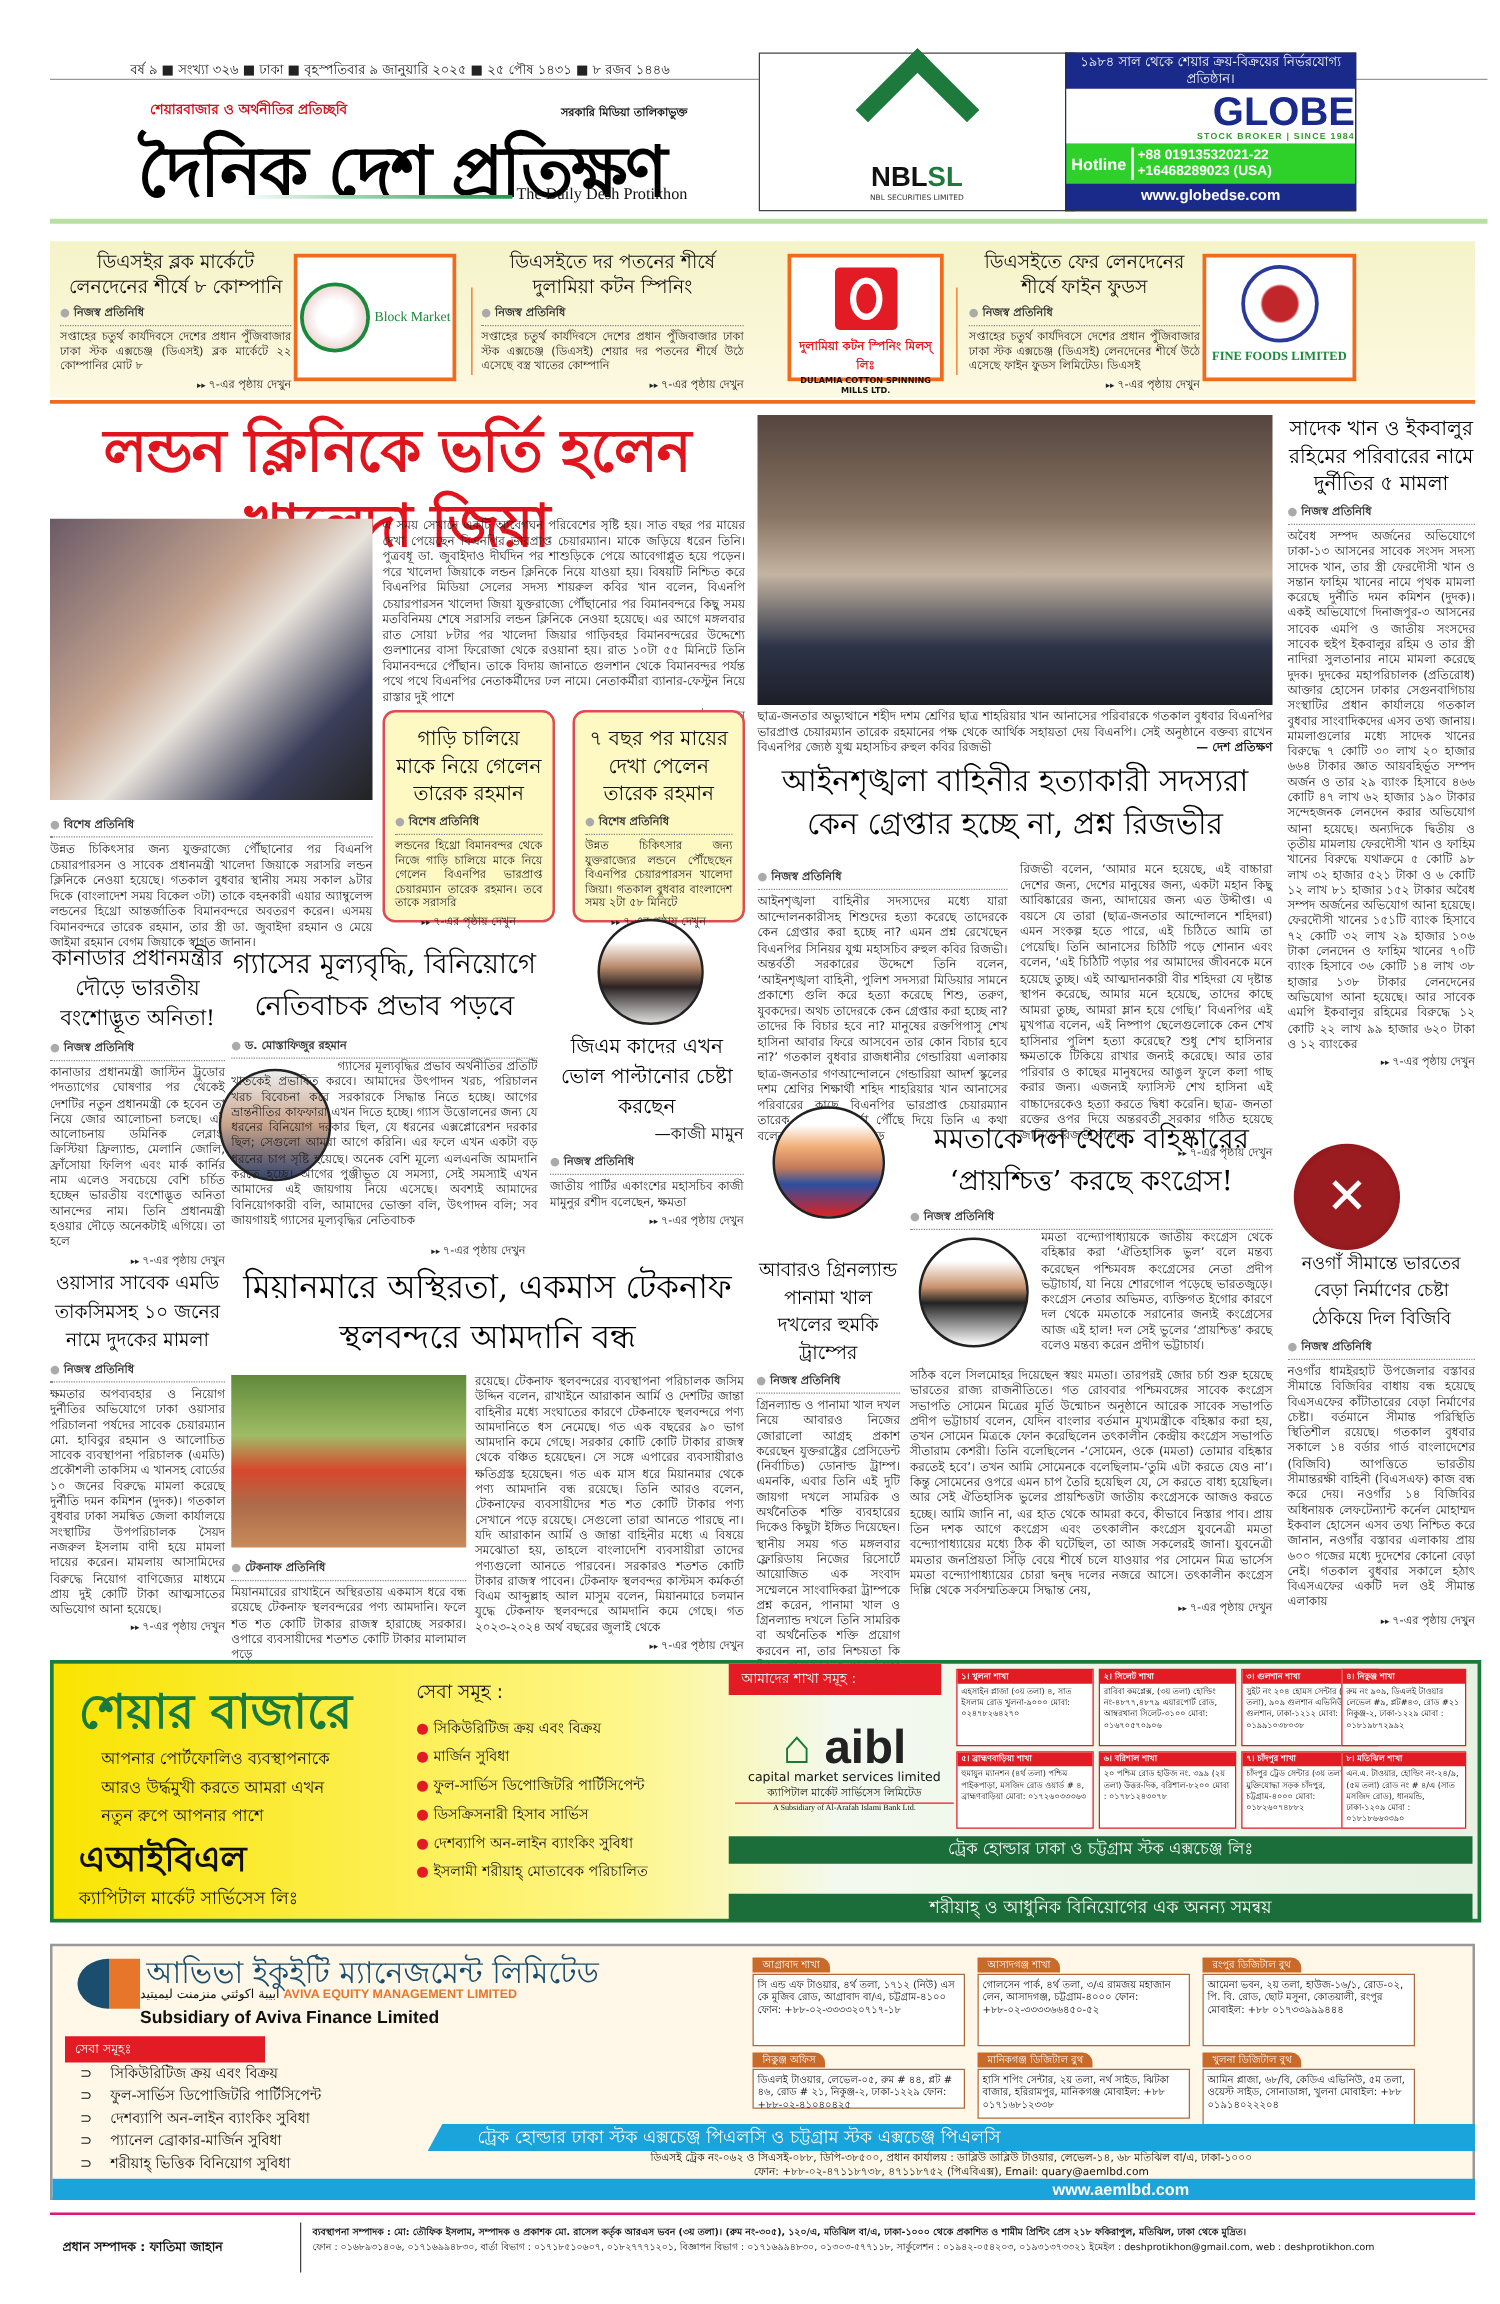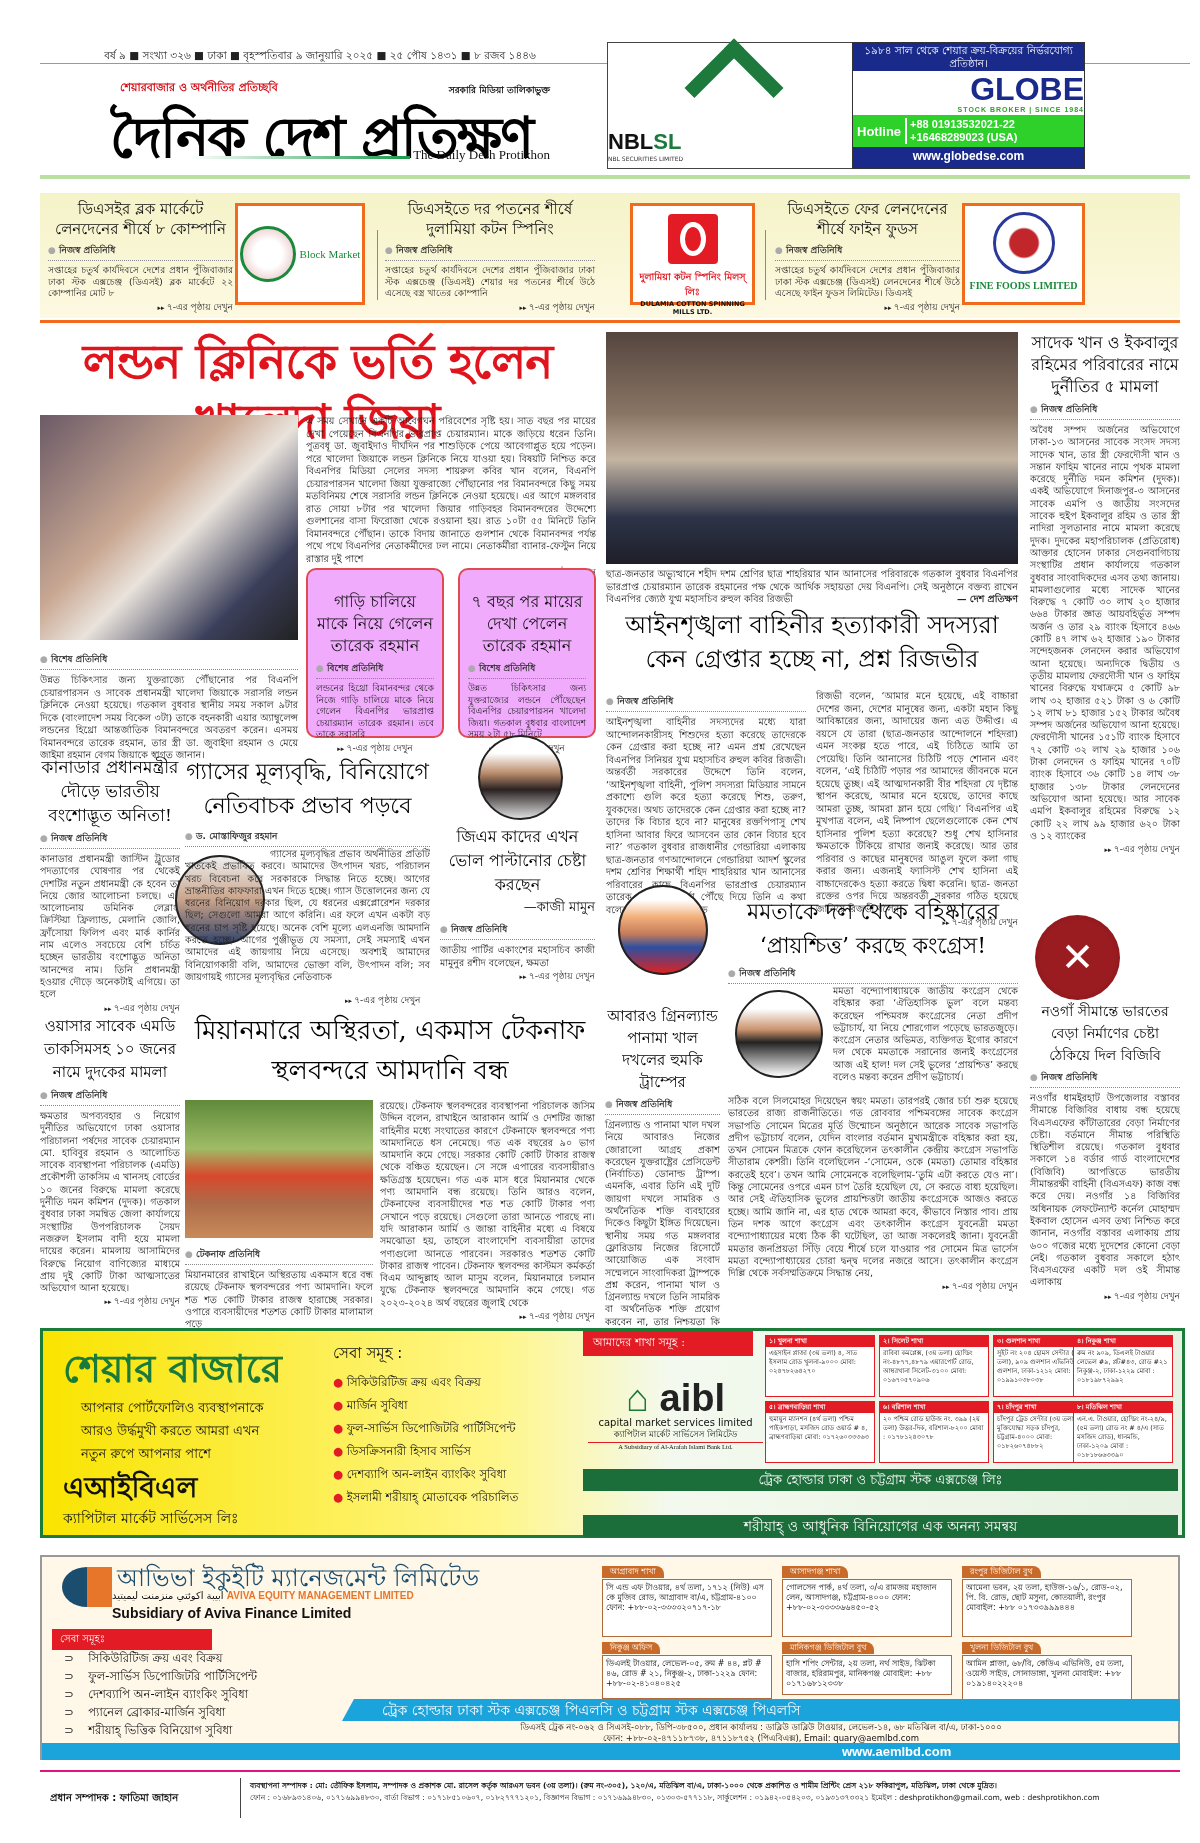--- a/index.html
+++ b/index.html
@@ -7,21 +7,21 @@
 .abs{position:absolute}
 .dateline{left:40px;top:48px;width:560px;font-size:10.5px;color:#222;text-align:center}
 .hr1{left:40px;top:63px;width:1150px;height:1px;background:#999}
 .masthead{left:110px;top:75px;width:440px;height:90px}
 .tagline{position:absolute;left:10px;top:4px;font-size:11px;color:#d5131c;font-weight:bold}
 .tagline2{position:absolute;right:0;top:8px;font-size:9px;color:#111;font-weight:bold}
 .mast-title{position:absolute;left:0;top:20px;font-family:"DejaVu Serif",serif;font-size:56px;font-weight:bold;letter-spacing:-2px;color:#000}
 .mast-sub{position:absolute;right:0;bottom:2px;font-family:"Liberation Serif",serif;font-size:13px}
 .mast-bar{position:absolute;left:80px;bottom:6px;width:220px;height:3px;background:linear-gradient(90deg,#fff,#1a9a4a)}
 .greenbar{left:40px;top:175px;width:1150px;height:4px;background:#b8e0a0}
-.nblsl{left:607px;top:42px;width:253px;height:127px;border:1px solid #444;background:#fff;text-align:left}
+.nblsl{left:607px;top:42px;width:253px;height:127px;border:1px solid #444;background:#fff;text-align:center}
 .nblsl .logo{width:100px;height:70px;margin:10px auto 0;position:relative}
 .nblsl .chev{position:absolute;left:15px;width:70px;height:70px;border-left:14px solid #1d7a3c;border-top:14px solid #1d7a3c;transform:rotate(45deg)}
 .nblsl .name{font-size:22px;font-weight:bold;color:#111;margin-top:6px;font-family:"Liberation Sans",sans-serif}
 .nblsl .name span{color:#1d7a3c}
 .nblsl .sub{font-size:6px;color:#333}
 .globe{left:852px;top:42px;width:233px;height:127px;border:1px solid #333;background:#1a2a8a}
 .globe .top{color:#fff;font-size:10.5px;text-align:center;padding:1px 2px;line-height:13px}
 .globe .mid{background:#fff;height:44px;text-align:right;color:#1a2a8a;font-family:"Liberation Sans",sans-serif;font-size:32px;font-weight:bold;line-height:36px}
 .globe .mid small{display:block;font-size:7px;color:#2e9e2a;line-height:6px;letter-spacing:1px}
 .globe .hot{background:#2ed02a;color:#fff;font-family:"Liberation Sans",sans-serif;font-size:13px;font-weight:bold;height:32px;display:flex;align-items:center;padding-left:4px}
@@ -33,21 +33,21 @@
 .dots{border-bottom:1px dotted #888;margin-bottom:4px}
 .body-text{font-size:9.5px;line-height:12.5px;text-align:justify;color:#222}
 .cont{font-size:9px;color:#222;white-space:nowrap}
 .cont:before{content:"▸▸ ";font-size:7px}
 .logobox{top:203px;height:102px;border:3px solid #f26a1b;background:#fff;text-align:center}
 .orange-rule{left:40px;top:320px;width:1140px;height:3px;background:#f26a1b}
 .lead-head{left:40px;top:332px;width:555px;font-size:47px;color:#e0141c;font-weight:bold;text-align:center;letter-spacing:-1px;line-height:60px;font-family:"DejaVu Serif",serif}
 .photo{background:linear-gradient(135deg,#6b5a66,#c9a893 40%,#e9e3dc 55%,#3b3f5a 80%,#222)}
 .photo2{background:linear-gradient(180deg,#54453f,#8a7564 35%,#c4b4a2 55%,#2d3448 80%,#1e1e28)}
 .photo3{background:linear-gradient(180deg,#5f8a3a,#9fbc66 35%,#d8482c 55%,#ad6b49 75%,#c98b5a)}
-.sidebox{background:#f0abfc;border:2px solid #e04a52;border-radius:10px;padding:21px 8px}
+.sidebox{background:#fef9c3;border:2px solid #e04a52;border-radius:10px;padding:10px 8px}
 .sidebox h4{font-size:16px;font-weight:normal;text-align:center;line-height:22px}
 .hd{font-weight:bold;color:#000;text-align:center;font-family:"DejaVu Serif",serif}
 .circ{border-radius:50%;border:2px solid #222;overflow:hidden}
 .ad1{left:40px;top:1328px;width:1145px;height:210px;border:3px solid #1b7c3a;background:linear-gradient(90deg,#f9e400,#fff68a 40%,#f3f9ee 55%,#e7f2e2)}
 .ad2{left:40px;top:1555px;width:1140px;height:205px;border:2px solid #999;background:#fff7e8}
 .redtag{background:#e21b24;color:#fff;font-size:10px;padding:2px 8px;display:inline-block}
 .branch{position:absolute;width:110px;height:62px;border:1px solid #e21b24;background:#fff;font-size:6.5px;line-height:9px;padding:0 3px}
 .branch .t{background:#e21b24;color:#fff;margin:0 -3px 2px;padding:1px 3px;font-weight:bold}
 .abranch{position:absolute;width:170px;height:58px;border:1px solid #b06a3a;background:#fff;font-size:8px;line-height:10px;padding:3px}
 .abranch .t{position:absolute;top:-14px;left:-1px;background:#c86a2a;color:#fff;padding:1px 8px;font-size:8px;border-radius:0 8px 0 0}
@@ -337,21 +337,21 @@
       <div>সি এন্ড এফ টাওয়ার, ৪র্থ তলা, ১৭১২ (নিউ) এস কে মুজিব রোড, আগ্রাবাদ বা/এ, চট্টগ্রাম-৪১০০ ফোন: +৮৮-০২-৩৩৩৩২০৭১৭-১৮</div>
     </div>
   <div class="abranch" style="left:740px;top:22px">
       <div class="t">আসাদগঞ্জ শাখা</div>
       <div>গোলসেন পার্ক, ৪র্থ তলা, ৩/এ রামজয় মহাজান লেন, আসাদগঞ্জ, চট্টগ্রাম-৪০০০ ফোন: +৮৮-০২-৩৩৩৩৬৬৪৫০-৫২</div>
     </div>
   <div class="abranch" style="left:920px;top:22px">
       <div class="t">রংপুর ডিজিটাল বুথ</div>
       <div>আমেনা ভবন, ২য় তলা, হাউজ-১৬/১, রোড-০২, পি. বি. রোড, ছোট মসুনা, কোতয়ালী, রংপুর মোবাইল: +৮৮ ০১৭৩৩৯৯৯৪৪৪</div>
     </div>
-  <div class="abranch" style="left:560px;top:98px;height:44px">
+  <div class="abranch" style="left:560px;top:98px;height:32px">
       <div class="t">নিকুঞ্জ অফিস</div>
       <div>ডিএলই টাওয়ার, লেভেল-০৫, রুম # ৪৪, প্লট # ৪৬, রোড # ২১, নিকুঞ্জ-২, ঢাকা-১২২৯ ফোন: +৮৮-০২-৪১০৪০৪২৫</div>
     </div>
   <div class="abranch" style="left:740px;top:98px;height:40px">
       <div class="t">মানিকগঞ্জ ডিজিটাল বুথ</div>
       <div>হাসি শপিং সেন্টার, ২য় তলা, নর্থ সাইড, ঝিটকা বাজার, হরিরামপুর, মানিকগঞ্জ মোবাইল: +৮৮ ০১৭১৬৮১২৩৩৮</div>
     </div>
   <div class="abranch" style="left:920px;top:98px;height:56px">
       <div class="t">খুলনা ডিজিটাল বুথ</div>
       <div>আমিন প্লাজা, ৬৮/বি, কেডিএ এভিনিউ, ৫ম তলা, ওয়েস্ট সাইড, সোনাডাঙ্গা, খুলনা মোবাইল: +৮৮ ০১৯১৪০২২২০৪</div>

